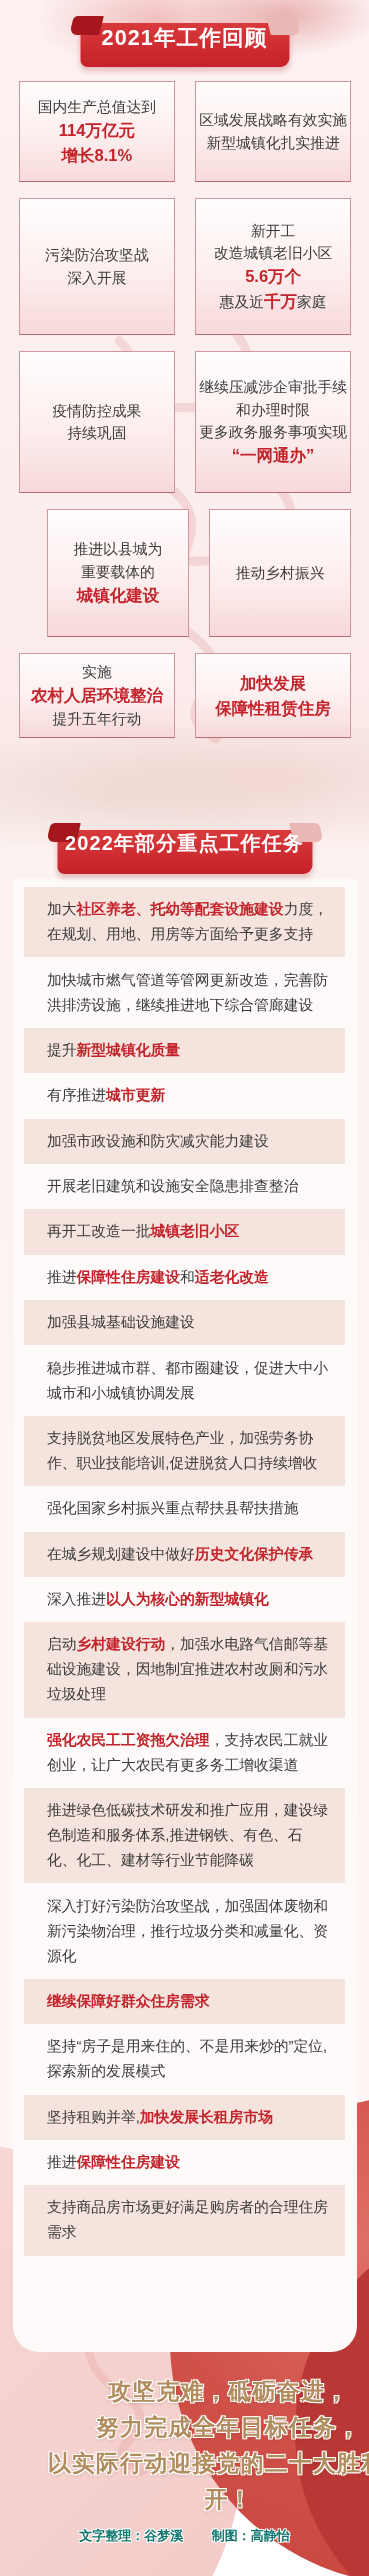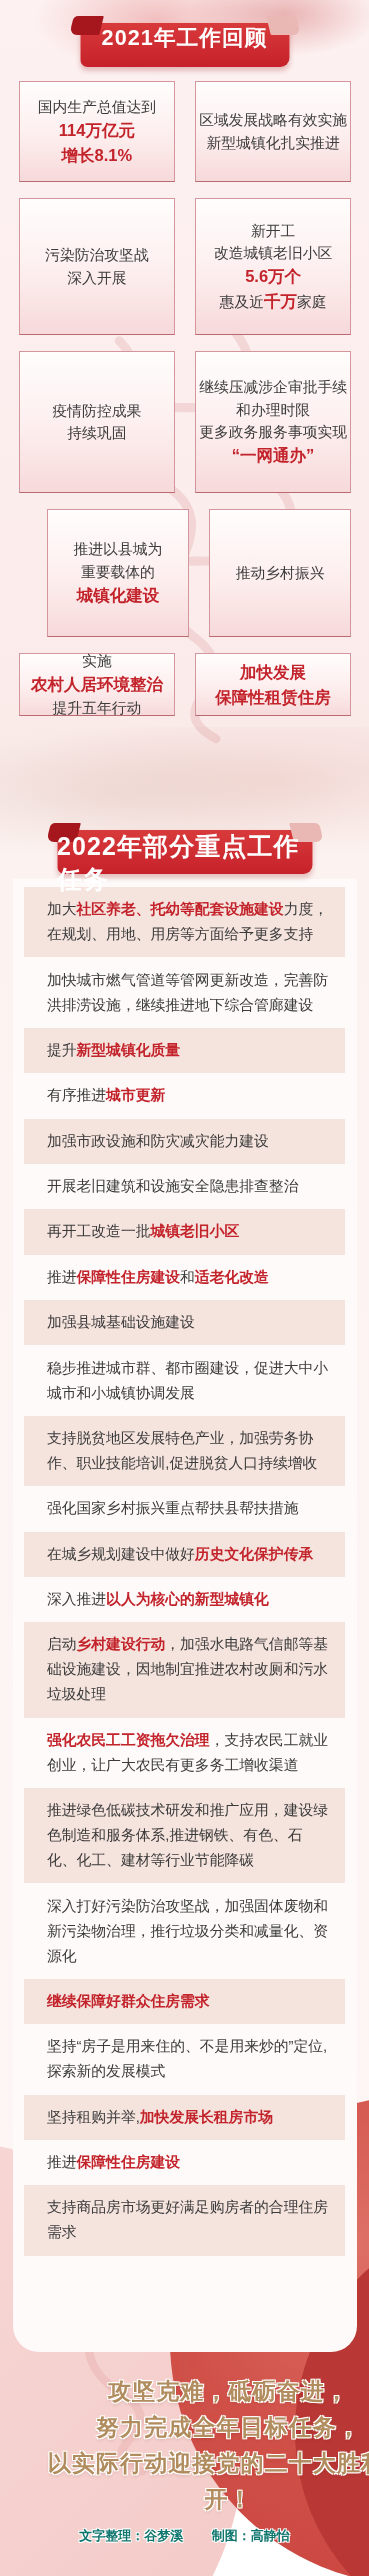--- a/index.html
+++ b/index.html
@@ -32,30 +32,30 @@
   .ribbon{position:absolute;left:50%;transform:translateX(-50%);z-index:5;
     display:flex;align-items:flex-start;justify-content:center;
     background:linear-gradient(180deg,#d83a3b 0%,#c6212a 100%);
     color:#fff;font-weight:700;letter-spacing:1.1px;
     border-radius:6.8px 9px 9px 6.8px;
     box-shadow:0 3.4px 5.7px rgba(160,40,40,.25);}
   .ribbon:before,.ribbon:after{content:"";position:absolute;z-index:-1;background:#a5161d;}
   .ribbon:before{left:-9px;top:-6.8px;width:29.5px;height:19.3px;border-radius:4.5px 1.1px 1.1px 8px;transform:skewX(-14deg);}
   .ribbon:after{right:-9px;top:-6.8px;width:29.5px;height:19.3px;border-radius:1.1px 4.5px 8px 1.1px;transform:skewX(14deg);background:#e9b8b4;}
   #ribbon-2021{top:23px;width:209px;height:44px;font-size:21.6px;}
-  #ribbon-2022{top:830px;width:255px;height:44px;font-size:25px;}
+  #ribbon-2022{top:830px;width:255px;height:44px;font-size:20px;}
   
   .cards-grid{position:absolute;top:81px;left:19px;width:332px;z-index:3;
     display:flex;flex-direction:column;gap:16px;}
   .card-row{display:flex;gap:20.4px;}
   .card-row:nth-child(1){height:101px;}
   .card-row:nth-child(2){height:137px;}
   .card-row:nth-child(3){height:142px;}
   .card-row:nth-child(4){height:128px;padding-left:28px;}
-  .card-row:nth-child(5){height:63px;}
+  .card-row:nth-child(5){height:85px;}
   .card{flex:1;display:flex;flex-direction:column;align-items:center;justify-content:center;
     border:0.6px solid #d4959c;border-bottom-color:#b96b74;
     background:linear-gradient(180deg,#fffdfd 0%,#fdeeee 55%,#f7d9da 100%);
     text-align:center;}
   .card p{margin:0;font-size:14.8px;line-height:1.5;color:#3c3c3c;}
   .card .em{color:#c3232b;font-weight:700;font-size:16.5px;}
   
   .task-panel{position:absolute;top:879px;left:12.5px;width:344px;height:1473px;z-index:3;
     background:#fdfaf9;border-radius:0 0 26px 26px;}
   .task-list{padding:8px 11.4px 0 11.4px;}

